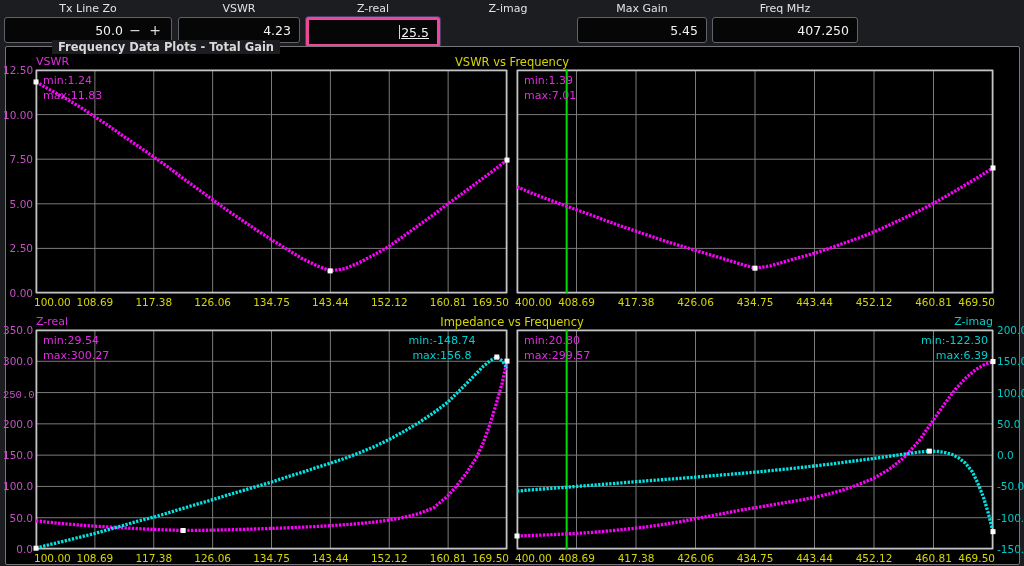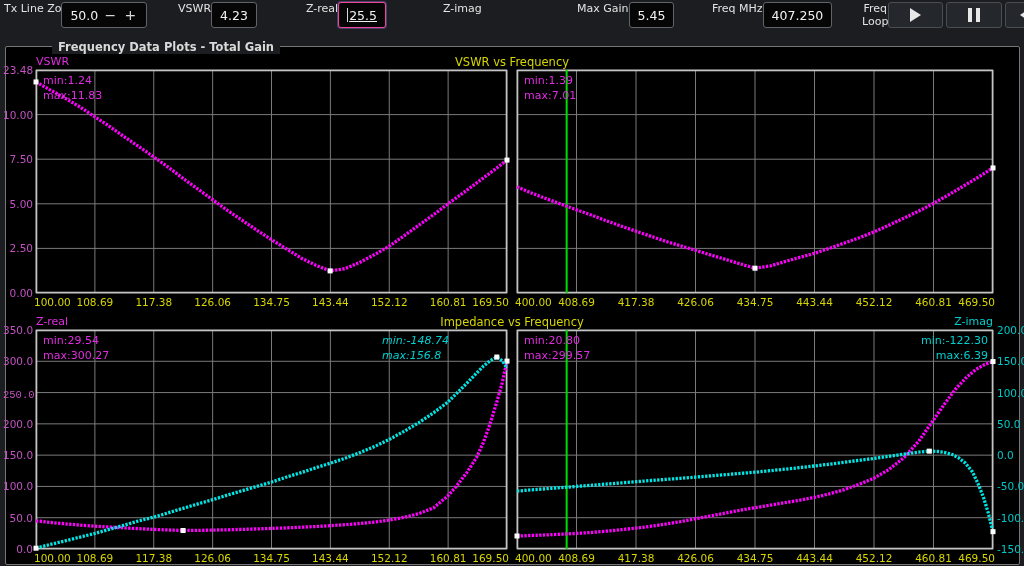--- a/index.html
+++ b/index.html
@@ -1,24 +1,24 @@
 <!DOCTYPE html>
 <html><head>
 <meta charset="utf-8">
 <style>
   html,body{margin:0;padding:0;background:#1b1d20;width:1024px;height:566px;overflow:hidden;
     font-family:"DejaVu Sans","Liberation Sans",sans-serif;}
   .stage{position:relative;width:1024px;height:566px;background:#1b1d20;}
   
   .toolbar{position:absolute;left:0;top:0;width:1024px;height:44px;display:flex;align-items:flex-start;}
-  .tgroup{display:flex;flex-direction:row;}
+  .tgroup{display:flex;flex-direction:column;}
   .tlabel{height:13px;line-height:13px;font-size:11px;color:#e2e2e2;text-align:center;margin-top:2px;}
   .tfield{margin-top:2px;height:24px;background:#060607;border:1px solid #60646a;border-radius:3px;
     display:flex;align-items:center;justify-content:flex-end;padding:0 8px;color:#f2f2f2;font-size:12.5px;}
-  .tfield.focused{border:1px solid #ec4899;box-shadow:0 0 0 1px #4a3d6b;text-decoration:underline;}
+  .tfield.focused{border:3px solid #ec4899;box-shadow:0 0 0 1px #4a3d6b;text-decoration:underline;}
   .caret{width:1px;height:14px;background:#d8d8d8;margin-right:1px;}
   .step{width:16px;text-align:center;color:#dcdcdc;font-size:14px;line-height:22px;margin-left:4px;cursor:default;}
   .btnrow{display:flex;margin-top:2px;}
   .tbtn{height:24px;background:#24272b;border:1px solid #4a4d52;border-radius:3px;
     display:flex;align-items:center;justify-content:center;}
   .tri-right{width:0;height:0;border-left:11px solid #e8e8e8;border-top:7px solid transparent;border-bottom:7px solid transparent;}
   .pbar{width:4px;height:14px;background:#e8e8e8;margin:0 2px;}
   .tri-left{width:0;height:0;border-right:9px solid #e8e8e8;border-top:6px solid transparent;border-bottom:6px solid transparent;margin:0 1px;}
   .icon{display:flex;align-items:center;justify-content:center;}
   
@@ -76,42 +76,20 @@
       </div>
     </div>
 
     <div class="tgroup" style="margin-left:5px;width:146px">
       <div class="tlabel">Freq MHz</div>
       <div class="tfield">
         <span>407.250</span>
       </div>
     </div>
 
-    <div class="tgroup" style="margin-left:4px;width:161px">
-      <div class="tlabel">Freq Loop</div>
-      <div class="btnrow">
-        <div class="tbtn" style="width:53px">
-          <span class="icon">
-              <span class="tri-right"></span>
-            </span>
-        </div>
-        <div class="tbtn" style="width:54px;margin-left:3px">
-          <span class="icon">
-              <span class="pbar"></span>
-              <span class="pbar"></span>
-            </span>
-        </div>
-        <div class="tbtn" style="width:48px;margin-left:3px">
-          <span class="icon">
-              <span class="tri-left"></span>
-              <span class="tri-left"></span>
-            </span>
-        </div>
-      </div>
-    </div>
 
   </div>
 
   <div class="groupbox"></div>
   <div class="group-label">Frequency Data Plots - Total Gain</div>
   <div class="plots" id="plots">
       <div class="rowtitle" style="left: 306px; top: 9px; width: 400px; text-align: center; color: rgb(214, 214, 0);">VSWR vs Frequency</div>
       <div class="rowtitle" style="left: 306px; top: 269px; width: 400px; text-align: center; color: rgb(214, 214, 0);">Impedance vs Frequency</div>
       <div class="chart" style="left: 30px; top: 23px; width: 471px; height: 223px;">
         <svg width="471" height="223">
@@ -139,21 +117,21 @@
       </div>
       <div class="ptext" style="left: 28px; top: 249px; width: 46px; text-align: left; color: rgb(214, 214, 0);">100.00</div>
       <div class="ptext" style="left: 65.875px; top: 249px; width: 46px; text-align: center; color: rgb(214, 214, 0);">108.69</div>
       <div class="ptext" style="left: 124.75px; top: 249px; width: 46px; text-align: center; color: rgb(214, 214, 0);">117.38</div>
       <div class="ptext" style="left: 183.625px; top: 249px; width: 46px; text-align: center; color: rgb(214, 214, 0);">126.06</div>
       <div class="ptext" style="left: 242.5px; top: 249px; width: 46px; text-align: center; color: rgb(214, 214, 0);">134.75</div>
       <div class="ptext" style="left: 301.375px; top: 249px; width: 46px; text-align: center; color: rgb(214, 214, 0);">143.44</div>
       <div class="ptext" style="left: 360.25px; top: 249px; width: 46px; text-align: center; color: rgb(214, 214, 0);">152.12</div>
       <div class="ptext" style="left: 419.125px; top: 249px; width: 46px; text-align: center; color: rgb(214, 214, 0);">160.81</div>
       <div class="ptext" style="left: 457px; top: 249px; width: 46px; text-align: right; color: rgb(214, 214, 0);">169.50</div>
-      <div class="ptext" style="left: -3px; top: 17px; width: 30px; text-align: right; color: rgb(196, 82, 196);">23.48</div>
+      <div class="ptext" style="left: -3px; top: 17px; width: 30px; text-align: right; color: rgb(196, 82, 196);">12.50</div>
       <div class="ptext" style="left: -3px; top: 61.6px; width: 30px; text-align: right; color: rgb(196, 82, 196);">10.00</div>
       <div class="ptext" style="left: -3px; top: 106.2px; width: 30px; text-align: right; color: rgb(196, 82, 196);">7.50</div>
       <div class="ptext" style="left: -3px; top: 150.8px; width: 30px; text-align: right; color: rgb(196, 82, 196);">5.00</div>
       <div class="ptext" style="left: -3px; top: 195.4px; width: 30px; text-align: right; color: rgb(196, 82, 196);">2.50</div>
       <div class="ptext" style="left: -3px; top: 240px; width: 30px; text-align: right; color: rgb(196, 82, 196);">0.00</div>
       <div class="serlabel" style="left: 30px; top: 9px; width: 120px; text-align: left; color: rgb(224, 44, 224);">VSWR</div>
       <div class="legend" style="left: 37px; top: 26px; color: rgb(224, 44, 224);">
         <div>min:1.24</div>
         <div>max:11.83</div>
       </div>
@@ -237,21 +215,21 @@
       <div class="ptext" style="left: -3px; top: 370.857px; width: 30px; text-align: right; color: rgb(196, 82, 196);">200.0</div>
       <div class="ptext" style="left: -3px; top: 402.143px; width: 30px; text-align: right; color: rgb(196, 82, 196);">150.0</div>
       <div class="ptext" style="left: -3px; top: 433.429px; width: 30px; text-align: right; color: rgb(196, 82, 196);">100.0</div>
       <div class="ptext" style="left: -3px; top: 464.714px; width: 30px; text-align: right; color: rgb(196, 82, 196);">50.0</div>
       <div class="ptext" style="left: -3px; top: 496px; width: 30px; text-align: right; color: rgb(196, 82, 196);">0.0</div>
       <div class="serlabel" style="left: 30px; top: 269px; width: 120px; text-align: left; color: rgb(224, 44, 224);">Z-real</div>
       <div class="legend" style="left: 37px; top: 286px; color: rgb(224, 44, 224);">
         <div>min:29.54</div>
         <div>max:300.27</div>
       </div>
-      <div class="legend" style="left: 376px; top: 286px; width: 120px; text-align: left; color: rgb(0, 207, 207); font-style: italic;">
+      <div class="legend" style="left: 376px; top: 286px; width: 120px; text-align: center; color: rgb(0, 207, 207);">
         <div>min:-148.74</div>
         <div>max:156.8</div>
       </div>
       <div class="chart" style="left: 511px; top: 283px; width: 476px; height: 219px;">
         <svg width="476" height="219">
           <line x1="0" y1="0" x2="0" y2="219" stroke="#7a7a7a" stroke-width="1"></line>
           <line x1="59.5" y1="0" x2="59.5" y2="219" stroke="#7a7a7a" stroke-width="1"></line>
           <line x1="119" y1="0" x2="119" y2="219" stroke="#7a7a7a" stroke-width="1"></line>
           <line x1="178.5" y1="0" x2="178.5" y2="219" stroke="#7a7a7a" stroke-width="1"></line>
           <line x1="238" y1="0" x2="238" y2="219" stroke="#7a7a7a" stroke-width="1"></line>

